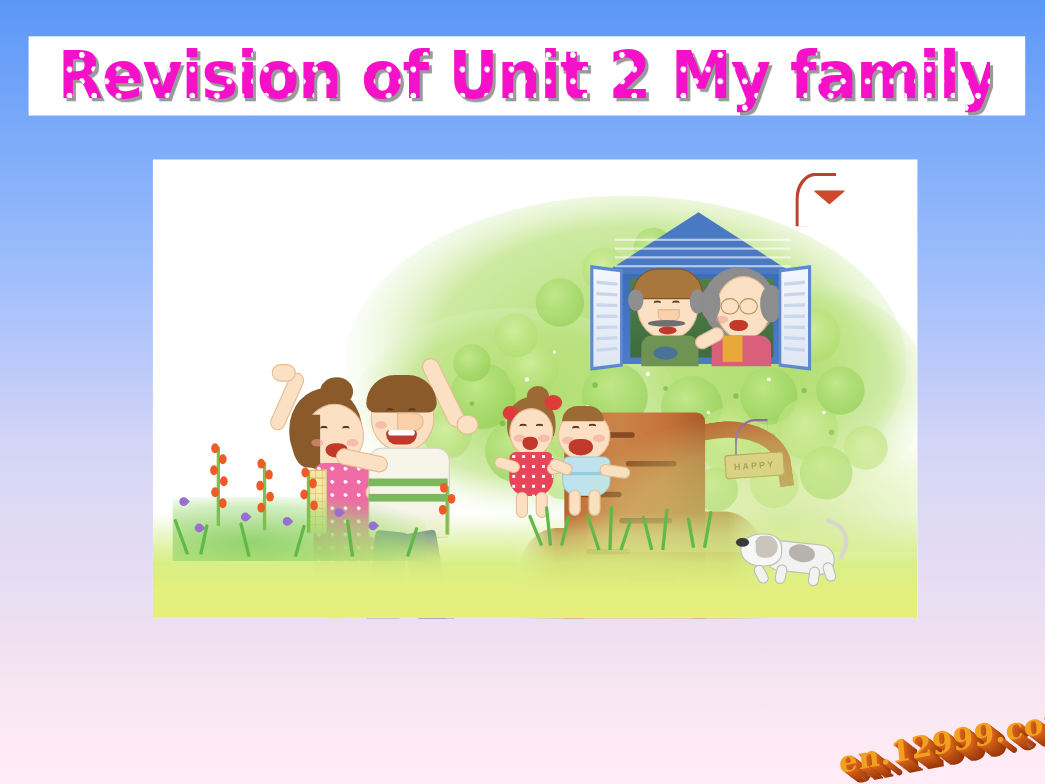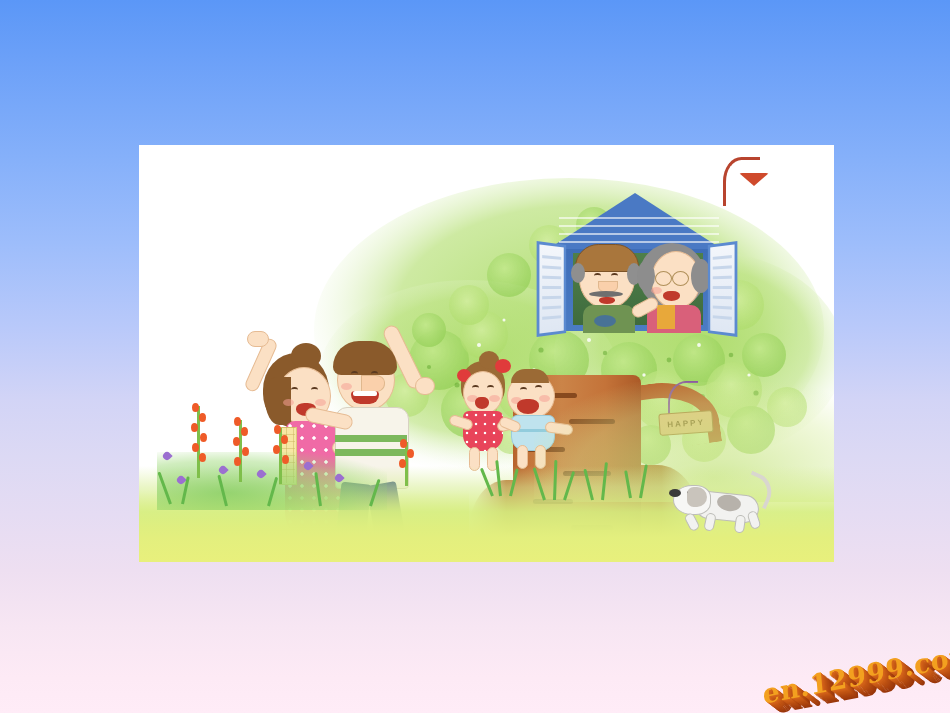--- a/index.html
+++ b/index.html
@@ -304,20 +304,23 @@
       4px 4px 0 #c25514, 5px 5px 0 #bd5112, 6px 6px 0 #b74d11,
       7px 7px 0 #b24910, 8px 8px 0 #ad450f, 9px 9px 0 #a8410e,
       10px 10px 0 #a33e0d, 11px 11px 0 #9e3a0c, 12px 12px 0 #99370b;
   }
 </style>
 </head>
 <body>
 
 <div id="slide">
 
+  <div id="title-band">
+    <div id="title-text">Revision of Unit 2 My family</div>
+  </div>
 
   <div id="picture-frame">
     <div class="scene">
 
       <div class="foliage">
         <svg width="695" height="417" viewBox="0 0 695 417">
           <defs>
             <radialGradient id="gBlobA" cx="40%" cy="35%" r="70%">
               <stop offset="0%" stop-color="#c3e98c" stop-opacity="0.95"></stop>
               <stop offset="100%" stop-color="#8ccb4e" stop-opacity="0.75"></stop>

